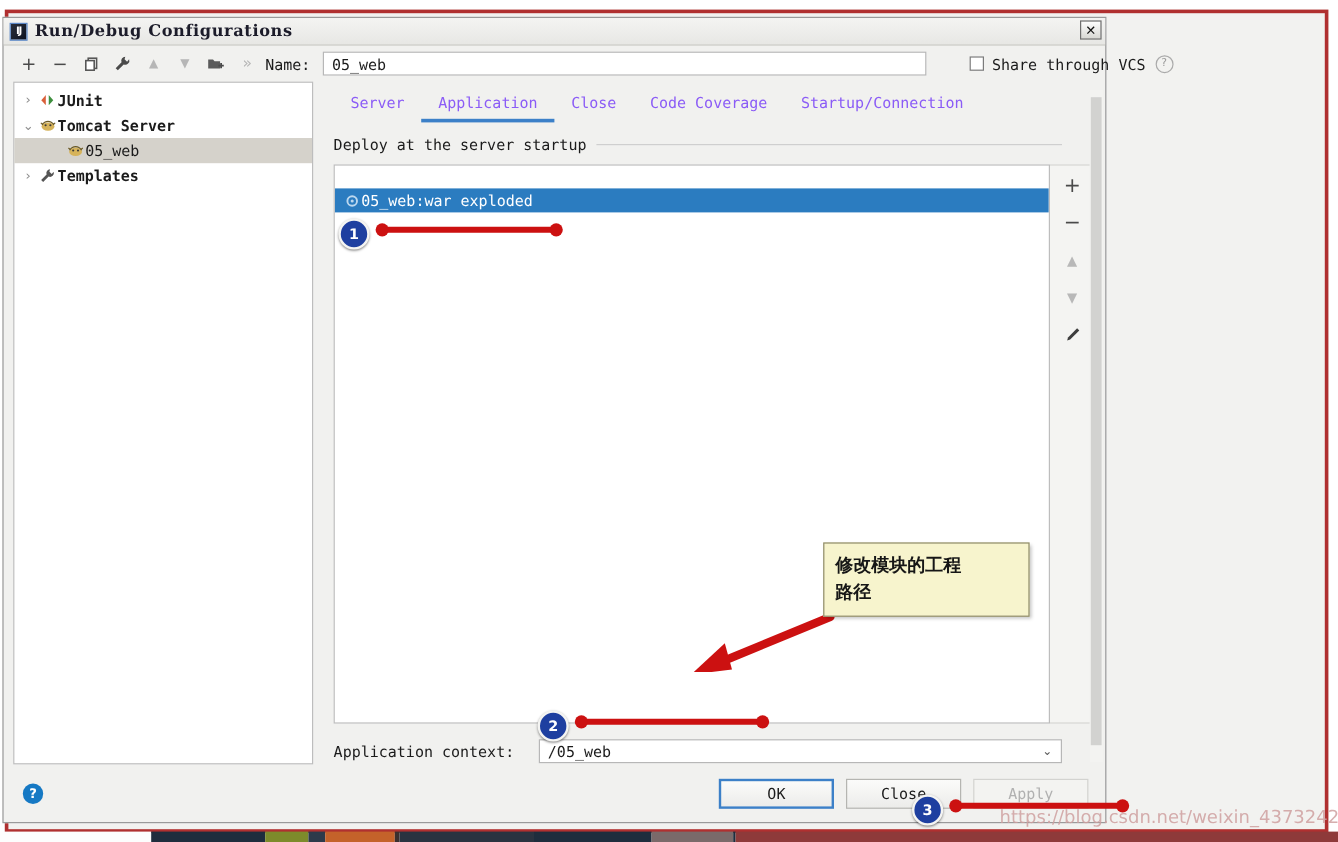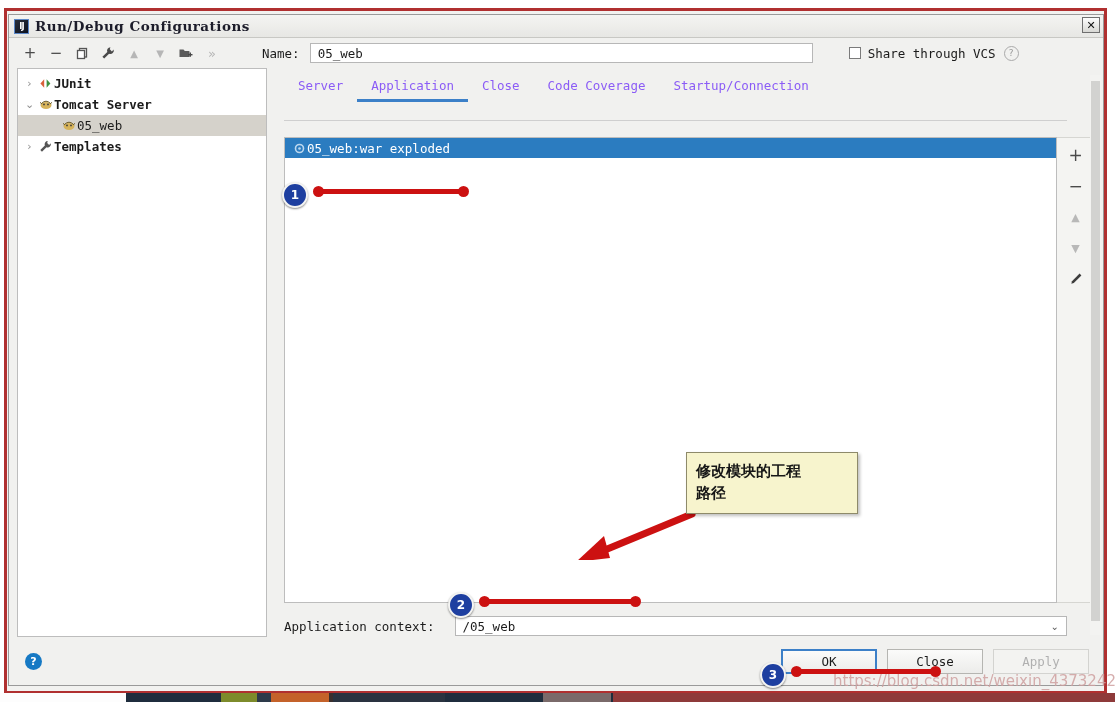--- a/index.html
+++ b/index.html
@@ -11,21 +11,21 @@
     position:relative;
   }
   
   #red-frame{
     position:absolute;left:4px;top:8px;width:1103px;height:686px;
     border:3px solid #b03030;box-sizing:border-box;
     background:#f2f2f0;
   }
   
   #dialog{
-    position:absolute;left:8px;top:14px;width:1096px;height:672px;
+    position:absolute;left:2px;top:14px;width:920px;height:672px;
     background:#f1f1ef;border:1px solid #9a9a9a;box-sizing:border-box;
     display:flex;flex-direction:column;
   }
   
   #titlebar{
     height:22px;background:linear-gradient(#f4f4f2,#e7e7e4);
     border-bottom:1px solid #c8c8c4;
     display:flex;align-items:center;flex:0 0 auto;position:relative;
   }
   .ij-logo{
@@ -108,21 +108,21 @@
   #group-head{display:flex;align-items:center;height:20px;flex:0 0 auto;}
   #group-title{white-space:nowrap;margin-right:8px;}
   #group-rule{flex:1 1 auto;height:1px;background:#cfcfcf;margin-right:28px;}
   #listzone{display:flex;flex:1 1 auto;min-height:0;margin-top:7px;}
   #list{
     flex:1 1 auto;background:#fff;border:1px solid #bdbdbd;box-sizing:border-box;
     min-width:0;overflow:hidden;
   }
   #list-row{
     height:20px;background:#2b7cc0;color:#fff;display:flex;align-items:center;
-    padding-left:6px;white-space:nowrap;cursor:pointer;
+    padding-left:6px;white-space:nowrap;cursor:pointer;margin-top:19px;
   }
   .artifact-ico{width:16px;flex:0 0 auto;display:flex;align-items:center;justify-content:center;}
   #listbar{
     width:38px;flex:0 0 auto;background:#f4f4f2;border:1px solid #d6d6d2;border-left:none;
     box-sizing:border-box;display:flex;flex-direction:column;align-items:center;padding-top:6px;gap:9px;
   }
   .lbtn{width:24px;height:22px;display:flex;align-items:center;justify-content:center;cursor:pointer;color:#4a4a4a;font-size:17px;font-family:"DejaVu Sans",sans-serif;}
   .lbtn.dim{color:#b8b8b8;}
   #ctx-row{display:flex;align-items:center;height:22px;flex:0 0 auto;margin:12px 0 0 0;padding-right:28px;}
   #ctx-label{white-space:nowrap;margin-right:20px;}
@@ -282,20 +282,21 @@
       <div id="tabs">
           <div class="tab">Server</div>
           <div class="tab active">Application</div>
           <div class="tab">Close</div>
           <div class="tab">Code Coverage</div>
           <div class="tab">Startup/Connection</div>
         </div>
 
       <div id="panel">
         <div id="group-head">
+          <div id="group-title">Deploy at the server startup</div>
           <div id="group-rule"></div>
         </div>
 
         <div id="listzone">
           <div id="list">
             <div id="list-row">
               <span class="artifact-ico">
                 <svg width="11" height="11" viewBox="0 0 11 11">
                     <circle cx="5.5" cy="5.5" r="4" fill="none" stroke="#bcd8ef" stroke-width="1.6"></circle>
                     <circle cx="5.5" cy="5.5" r="1.3" fill="#bcd8ef"></circle>

